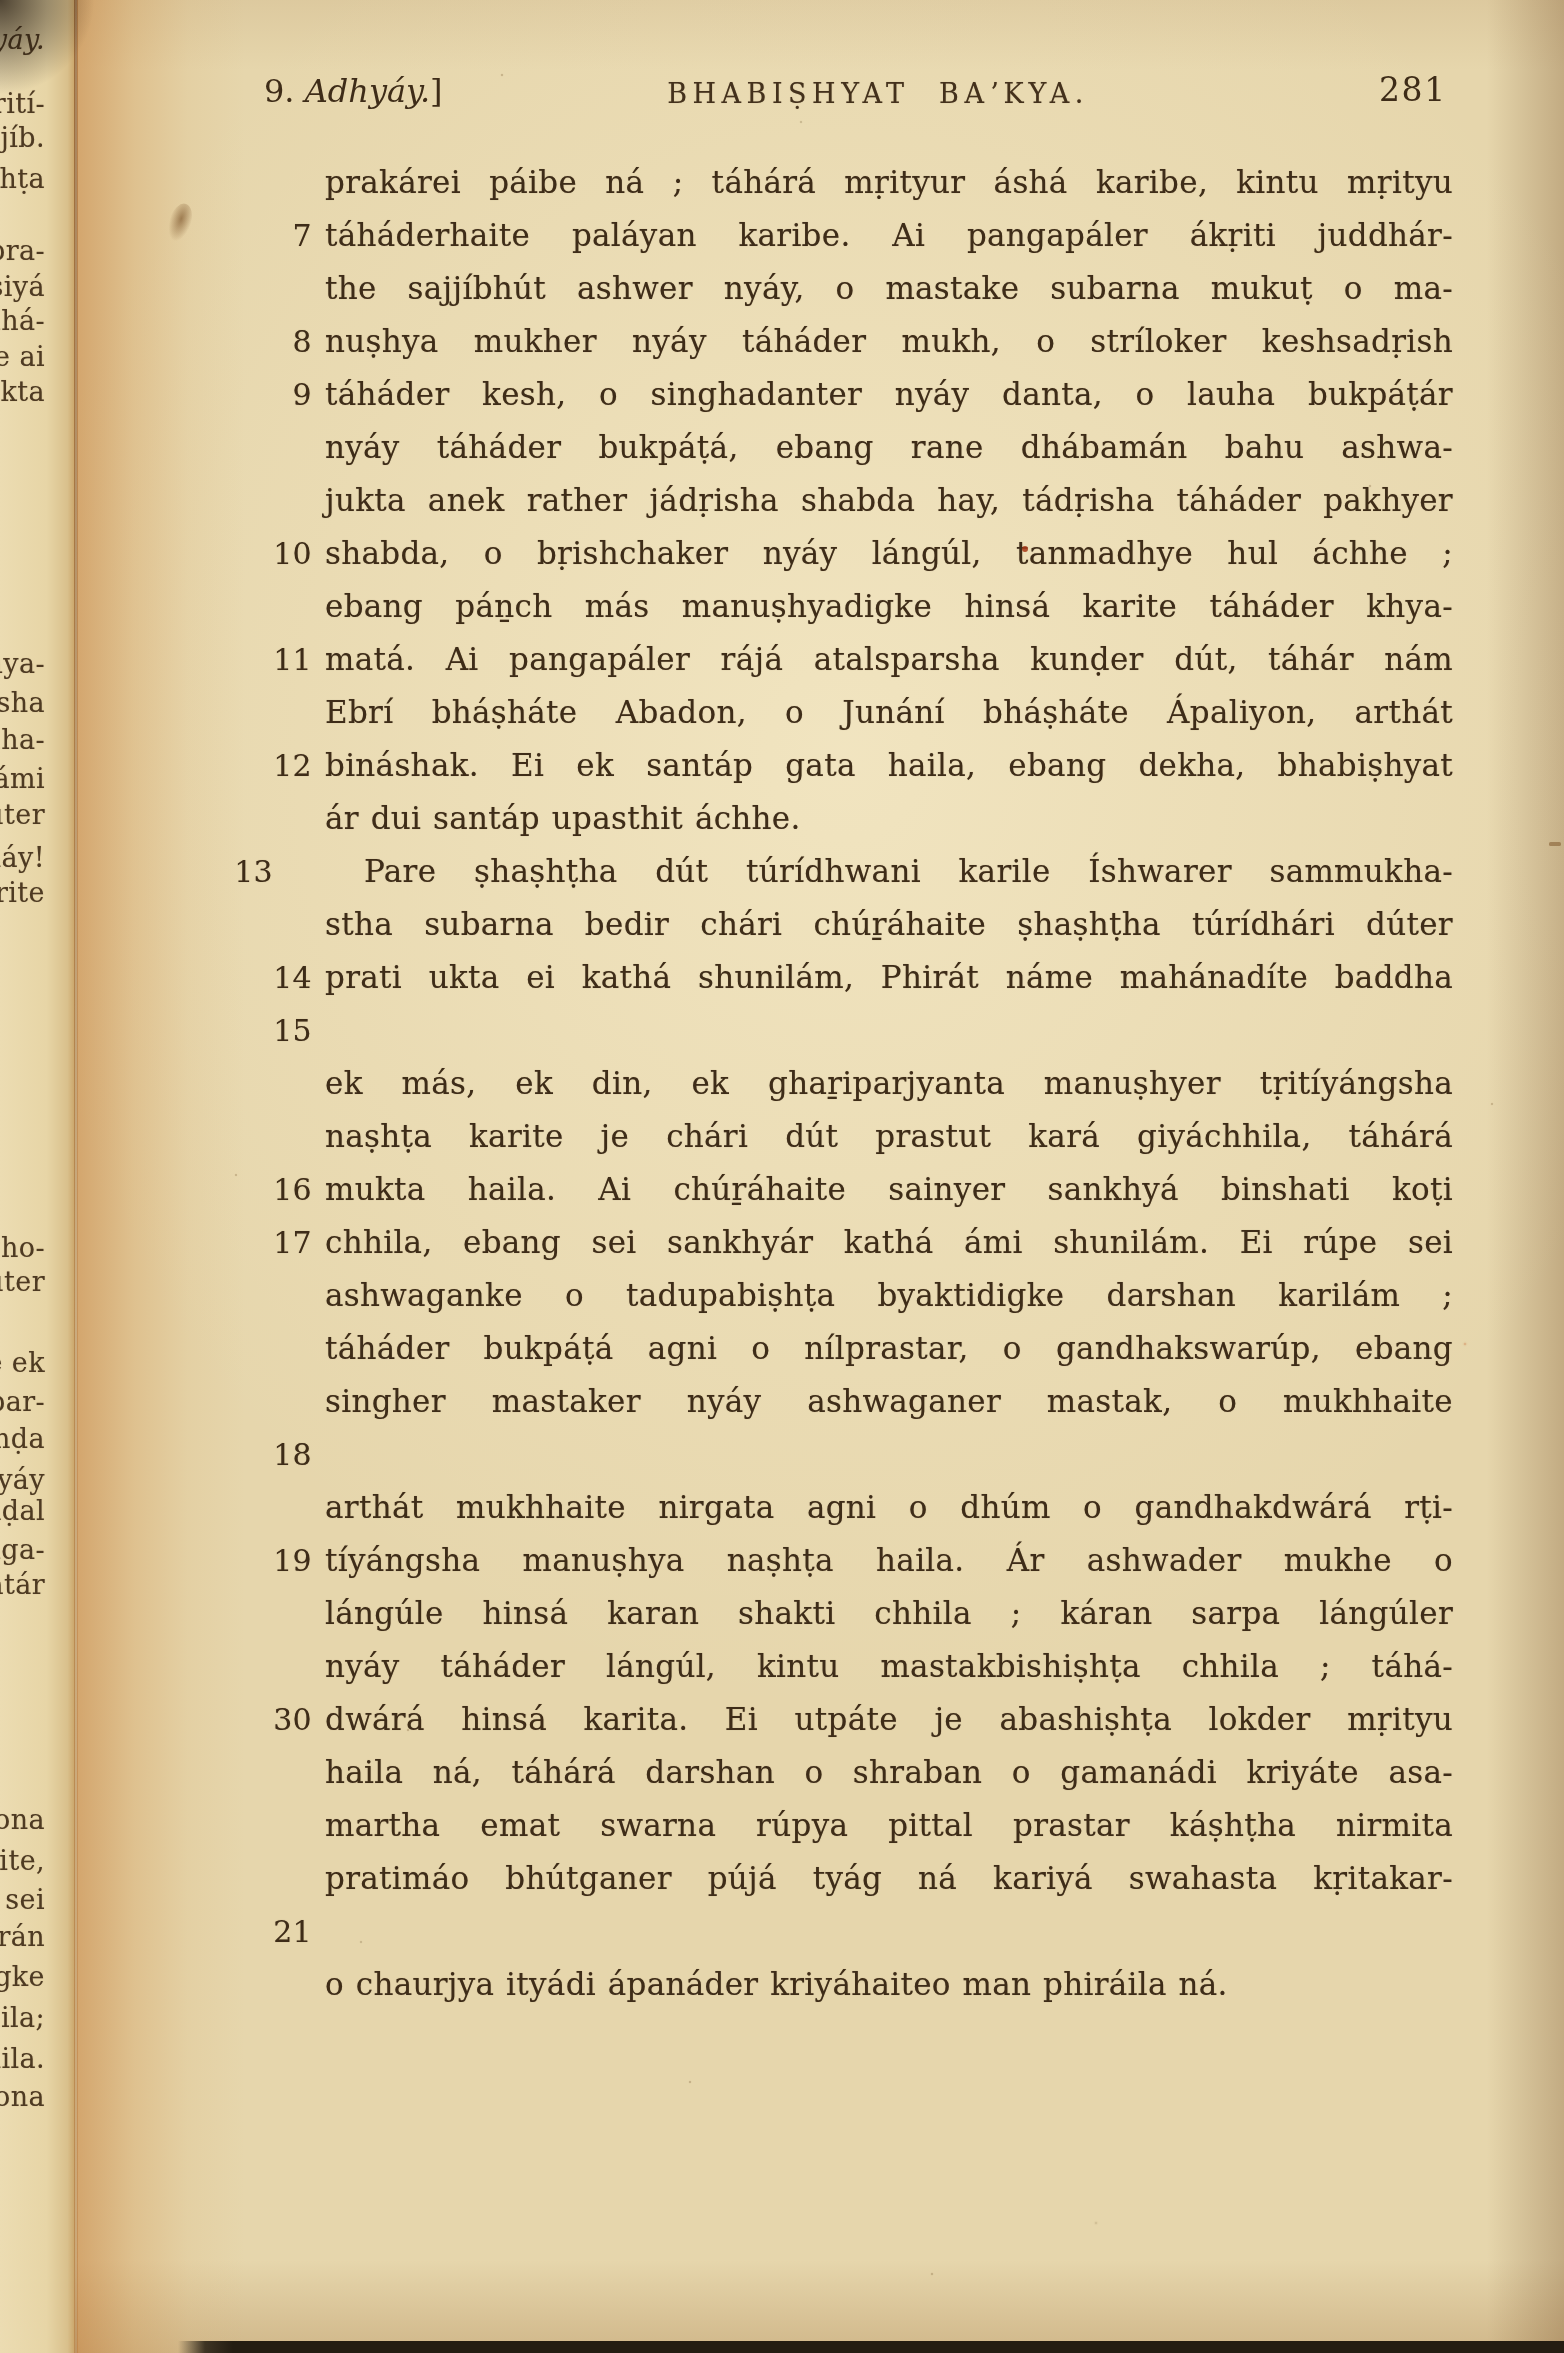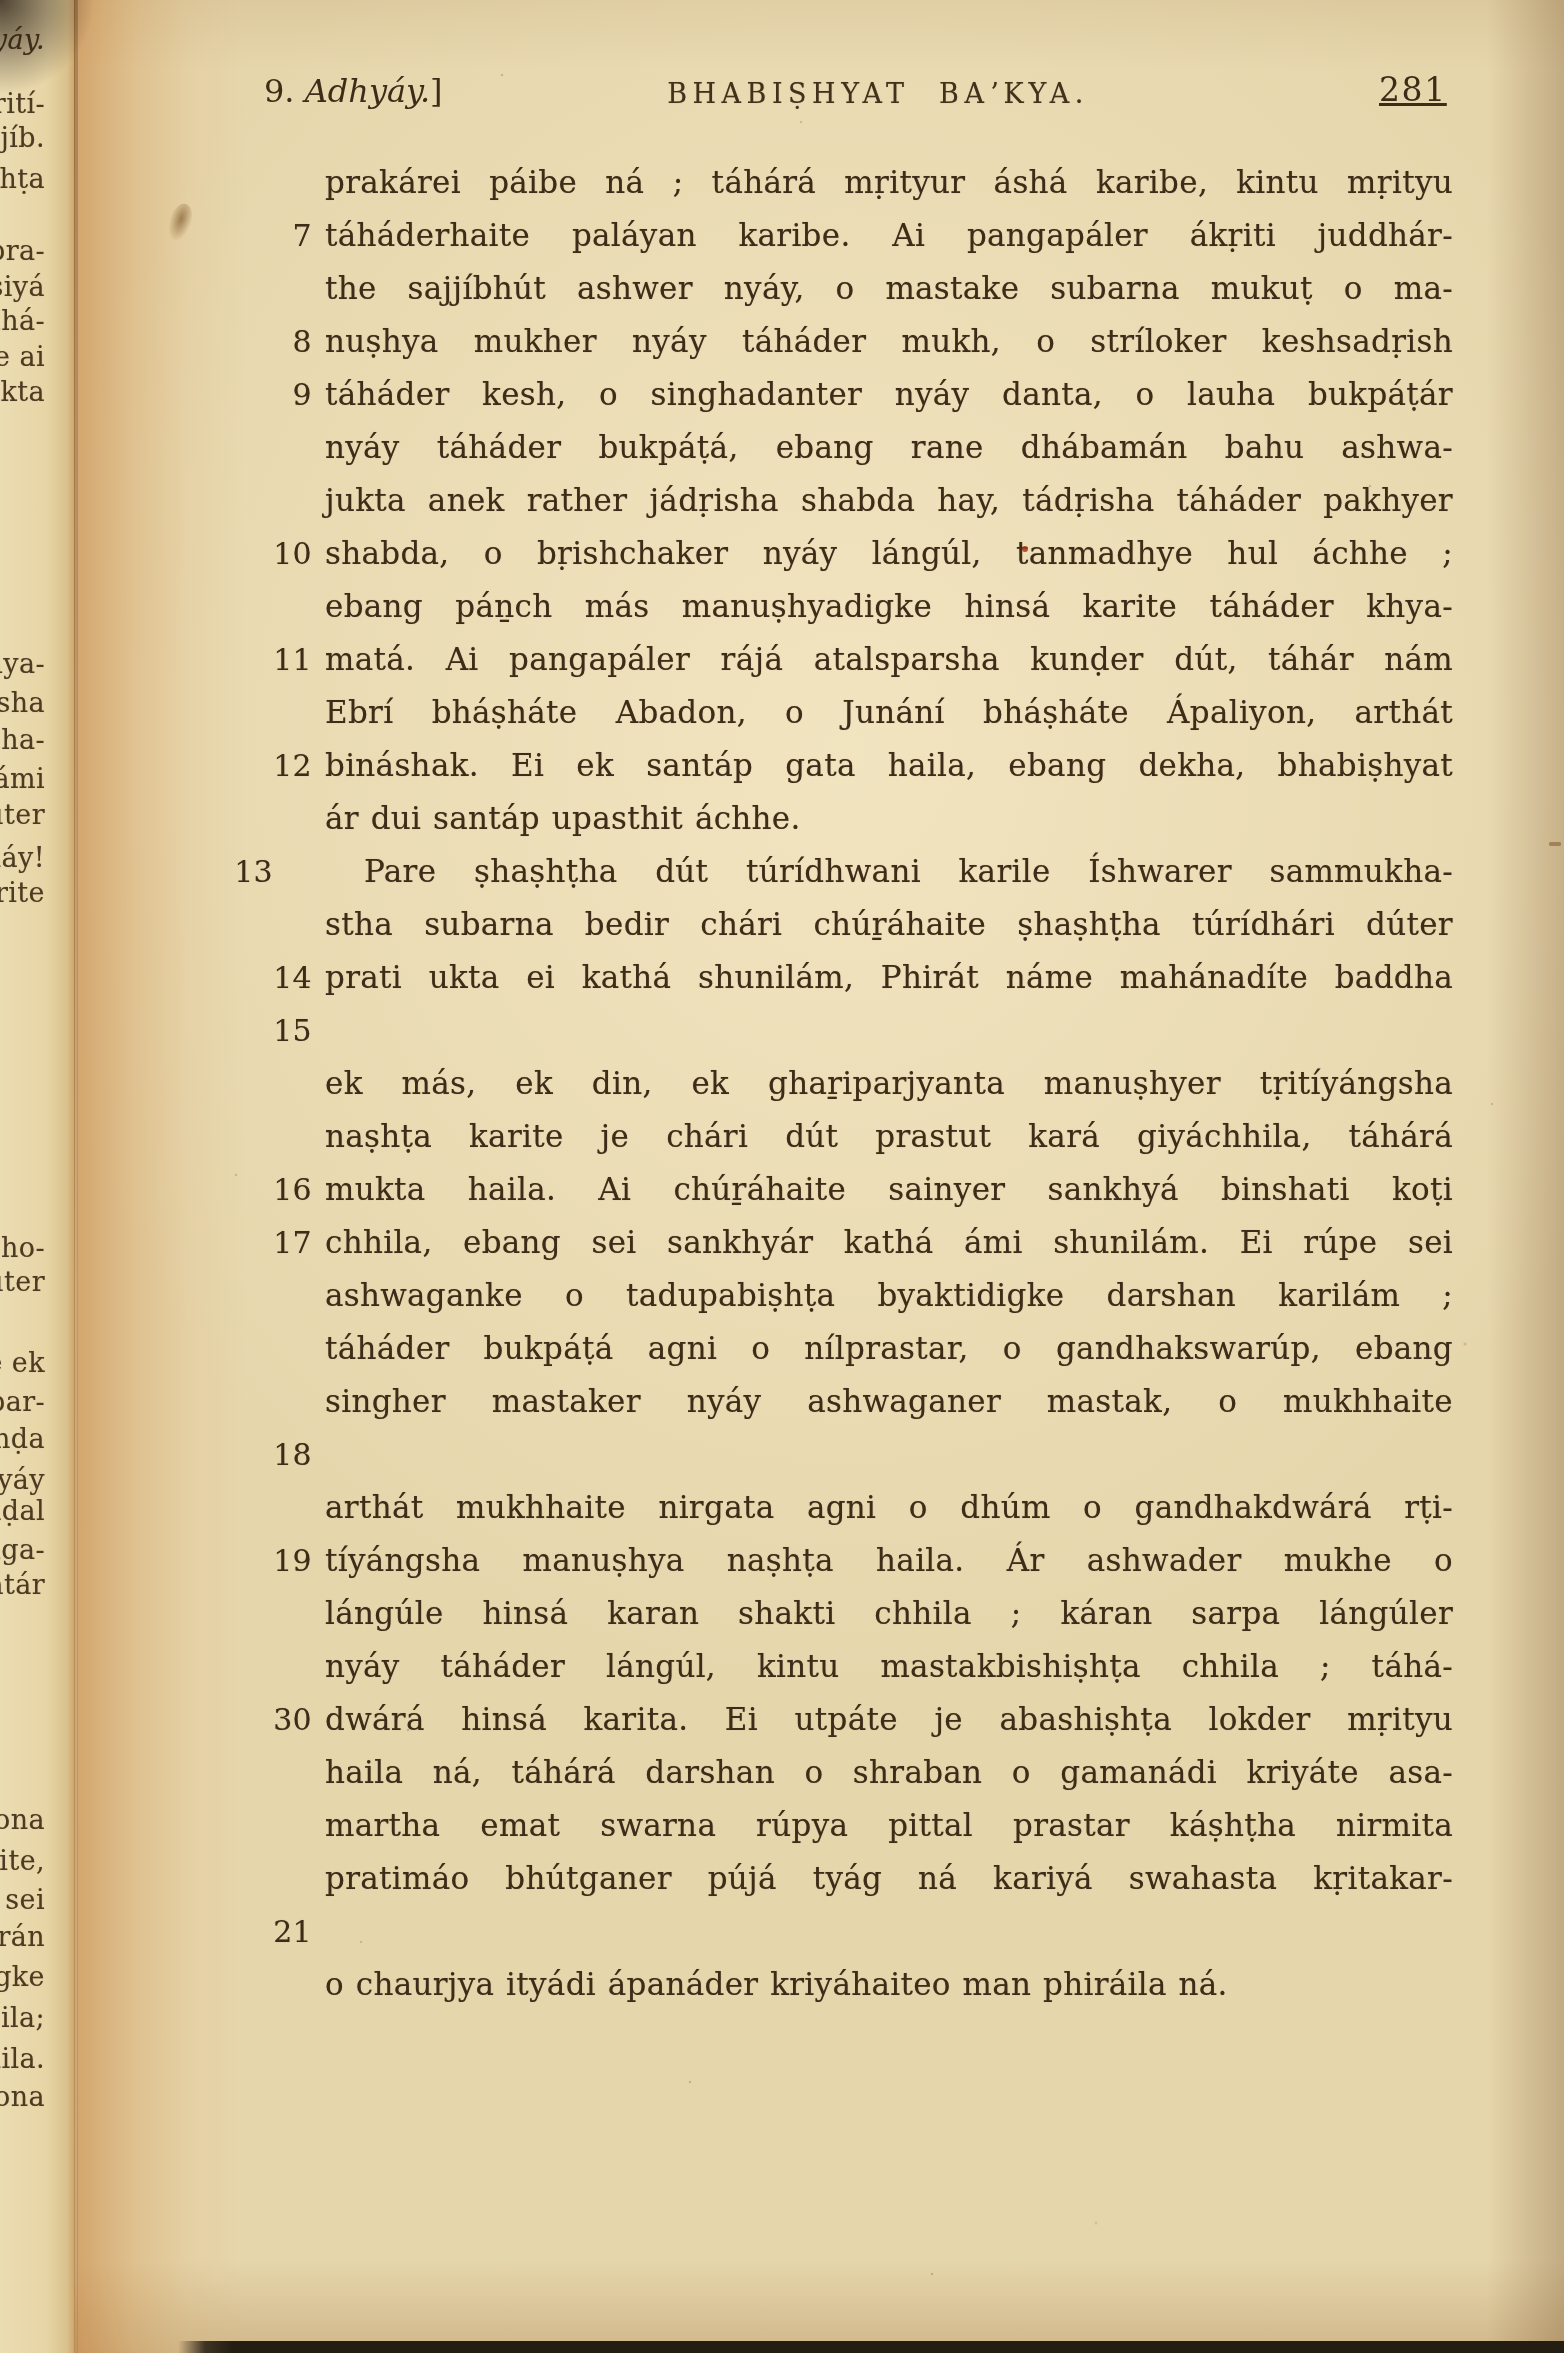--- a/index.html
+++ b/index.html
@@ -36,21 +36,21 @@
   }
   .frag.italic{font-style:italic;}
   
   .hdr-left{position:absolute;left:264px;top:72px;font-size:32px;white-space:nowrap;}
   .hdr-left .it{font-style:italic;}
   .hdr-center{
     position:absolute;left:858px;top:78px;transform:translateX(-50%);
     font-size:27px;letter-spacing:5.5px;word-spacing:15.6px;white-space:nowrap;
     color:#44311c;text-shadow:0 0 0.8px rgba(68,49,28,.4);margin-left:20px;
   }
-  .hdr-right{position:absolute;left:1379px;top:70px;font-size:33px;letter-spacing:1.6px;text-decoration:underline;}
+  .hdr-right{position:absolute;left:1379px;top:70px;font-size:33px;letter-spacing:1.6px;}
   
   .body{position:absolute;left:325px;top:156px;width:1128px;font-size:31px;}
   .line{
     position:relative;height:53px;line-height:53px;white-space:nowrap;
     text-align:justify;text-align-last:justify;letter-spacing:0.3px;word-spacing:1.6px;
     text-shadow:0 0 0.8px rgba(62,44,24,.38);
   }
   .line.nojust{text-align-last:left;}
   .line.indent{padding-left:39px;}
   .vnum{

